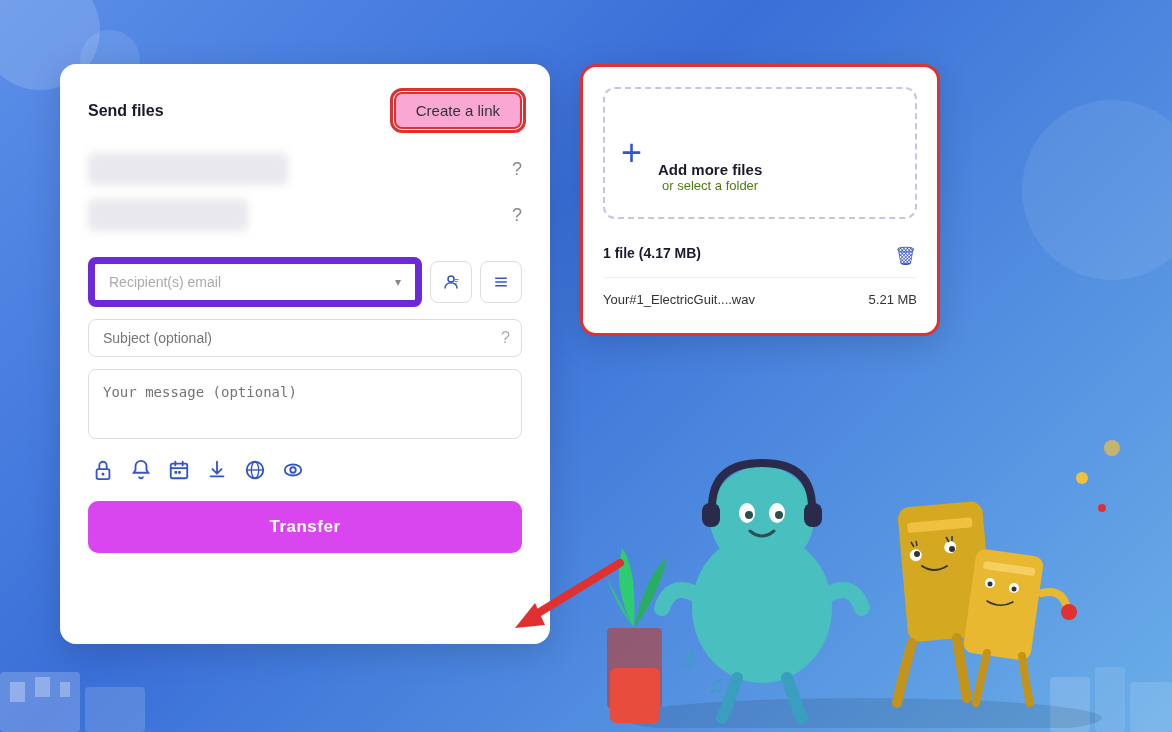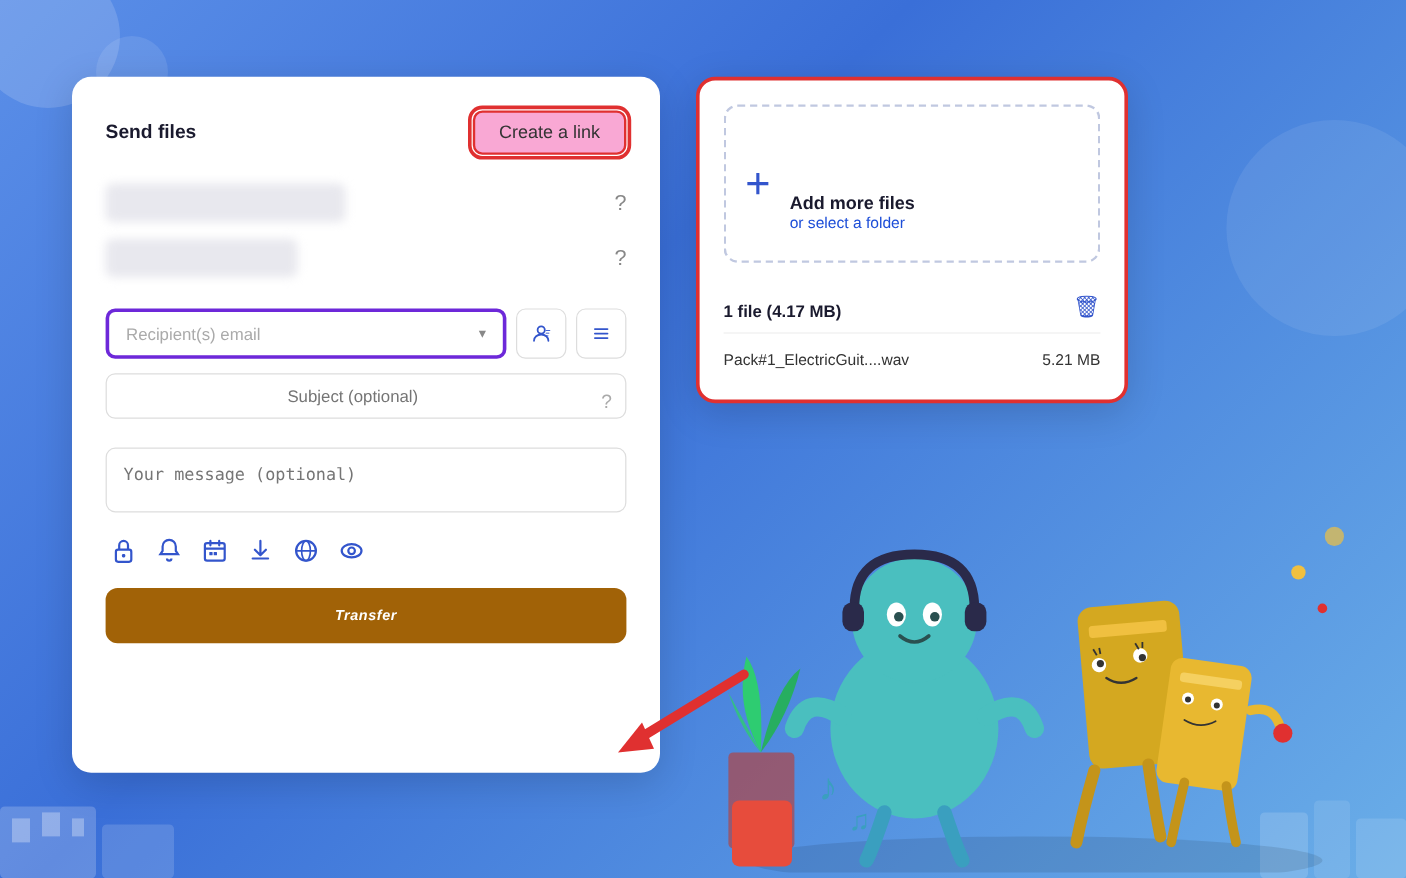--- a/index.html
+++ b/index.html
@@ -136,21 +136,21 @@
     .recipient-row {
       display: flex;
       flex-direction: row;
       align-items: center;
       gap: 8px;
       margin-bottom: 12px;
     }
 
     .recipient-input-wrap {
       flex: 1;
-      border: 3px solid #6d28d9;
+      border: 7px solid #6d28d9;
       border-radius: 8px;
       padding: 10px 14px;
       font-size: 14px;
       color: #888;
       display: flex;
       align-items: center;
       justify-content: space-between;
     }
 
     .chevron-icon {
@@ -172,21 +172,21 @@
       font-size: 16px;
     }
 
     .message-field {
       border: 1px solid #ddd;
       border-radius: 8px;
       padding: 14px;
       font-size: 14px;
       color: #888;
       width: 100%;
-      height: 54px;
+      height: 70px;
       resize: none;
       outline: none;
       margin-bottom: 16px;
     }
 
     
     .icon-toolbar {
       display: flex;
       flex-direction: row;
       gap: 16px;
@@ -198,31 +198,30 @@
       color: #3355cc;
       font-size: 22px;
       cursor: pointer;
       display: flex;
       align-items: center;
       justify-content: center;
     }
 
     
     .transfer-btn {
-      background: #a16207;
+      background: #d946ef;
       color: white;
       border: none;
       border-radius: 10px;
       width: 100%;
       padding: 16px;
-      font-size: 12px;
+      font-size: 17px;
       font-weight: 600;
       cursor: pointer;
       letter-spacing: 0.5px;
-      font-style: italic;
     }
 
     
     .file-panel {
       background: white;
       border-radius: 16px;
       padding: 20px;
       width: 360px;
       box-shadow: 0 8px 32px rgba(0,0,0,0.15);
       border: 3px solid #e03030;
@@ -252,28 +251,29 @@
 
     .drop-zone-text .title {
       font-size: 15px;
       font-weight: 700;
       color: #1a1a2e;
       margin-top: 48px;
     }
 
     .drop-zone-text .subtitle {
       font-size: 13px;
-      color: #1d4ed8;
+      color: #4d7c0f;
+      text-align: center;
     }
 
     
     .file-info-row {
       display: flex;
       flex-direction: row;
-      align-items: flex-end;
+      align-items: flex-start;
       justify-content: space-between;
       padding: 10px 0;
       border-bottom: 1px solid #eee;
       margin-bottom: 8px;
     }
 
     .file-count {
       font-size: 14px;
       font-weight: 700;
       color: #1a1a2e;
@@ -360,21 +360,21 @@
         <svg width="18" height="18" viewBox="0 0 24 24" fill="none">
           <rect x="4" y="6" width="16" height="2" rx="1" fill="#3355cc"></rect>
           <rect x="4" y="11" width="16" height="2" rx="1" fill="#3355cc"></rect>
           <rect x="4" y="16" width="16" height="2" rx="1" fill="#3355cc"></rect>
         </svg>
       </div>
     </div>
 
     
     <div style="position:relative; margin-bottom:12px;">
-      <input class="input-field" type="text" style="margin-bottom: 12px; padding-right: 36px; text-align: center;" placeholder="Subject (optional)">
+      <input class="input-field" type="text" style="margin-bottom: 0px; padding-right: 36px;" placeholder="Subject (optional)">
       <span style="position:absolute; right:12px; top:50%; transform:translateY(-50%); color:#aaa; font-size:16px;">?</span>
     </div>
 
     
     <textarea class="message-field" placeholder="Your message (optional)" style=""></textarea>
 
     
     <div class="icon-toolbar">
       <span class="toolbar-icon" title="Storage">
         <svg width="22" height="22" viewBox="0 0 24 24" fill="none">
@@ -433,21 +433,21 @@
           <div class="subtitle">or select a folder</div>
         </div>
       </div>
 
       <div class="file-info-row">
         <span class="file-count">1 file (4.17 MB)</span>
         <span class="trash-icon">🗑</span>
       </div>
 
       <div class="file-item">
-        <span class="file-name">Pack#1_ElectricGuit....wav</span>
+        <span class="file-name">Your#1_ElectricGuit....wav</span>
         <span class="file-size">5.21 MB</span>
       </div>
     </div>
   </div>
 
 </div>
 
 <div style="position:absolute; bottom:95px; left:500px; z-index:10; pointer-events:none;">
   <svg width="140" height="90" viewBox="0 0 140 90" fill="none">
     <path d="M120 20 L30 75" stroke="#e03030" stroke-width="8" stroke-linecap="round"></path>

